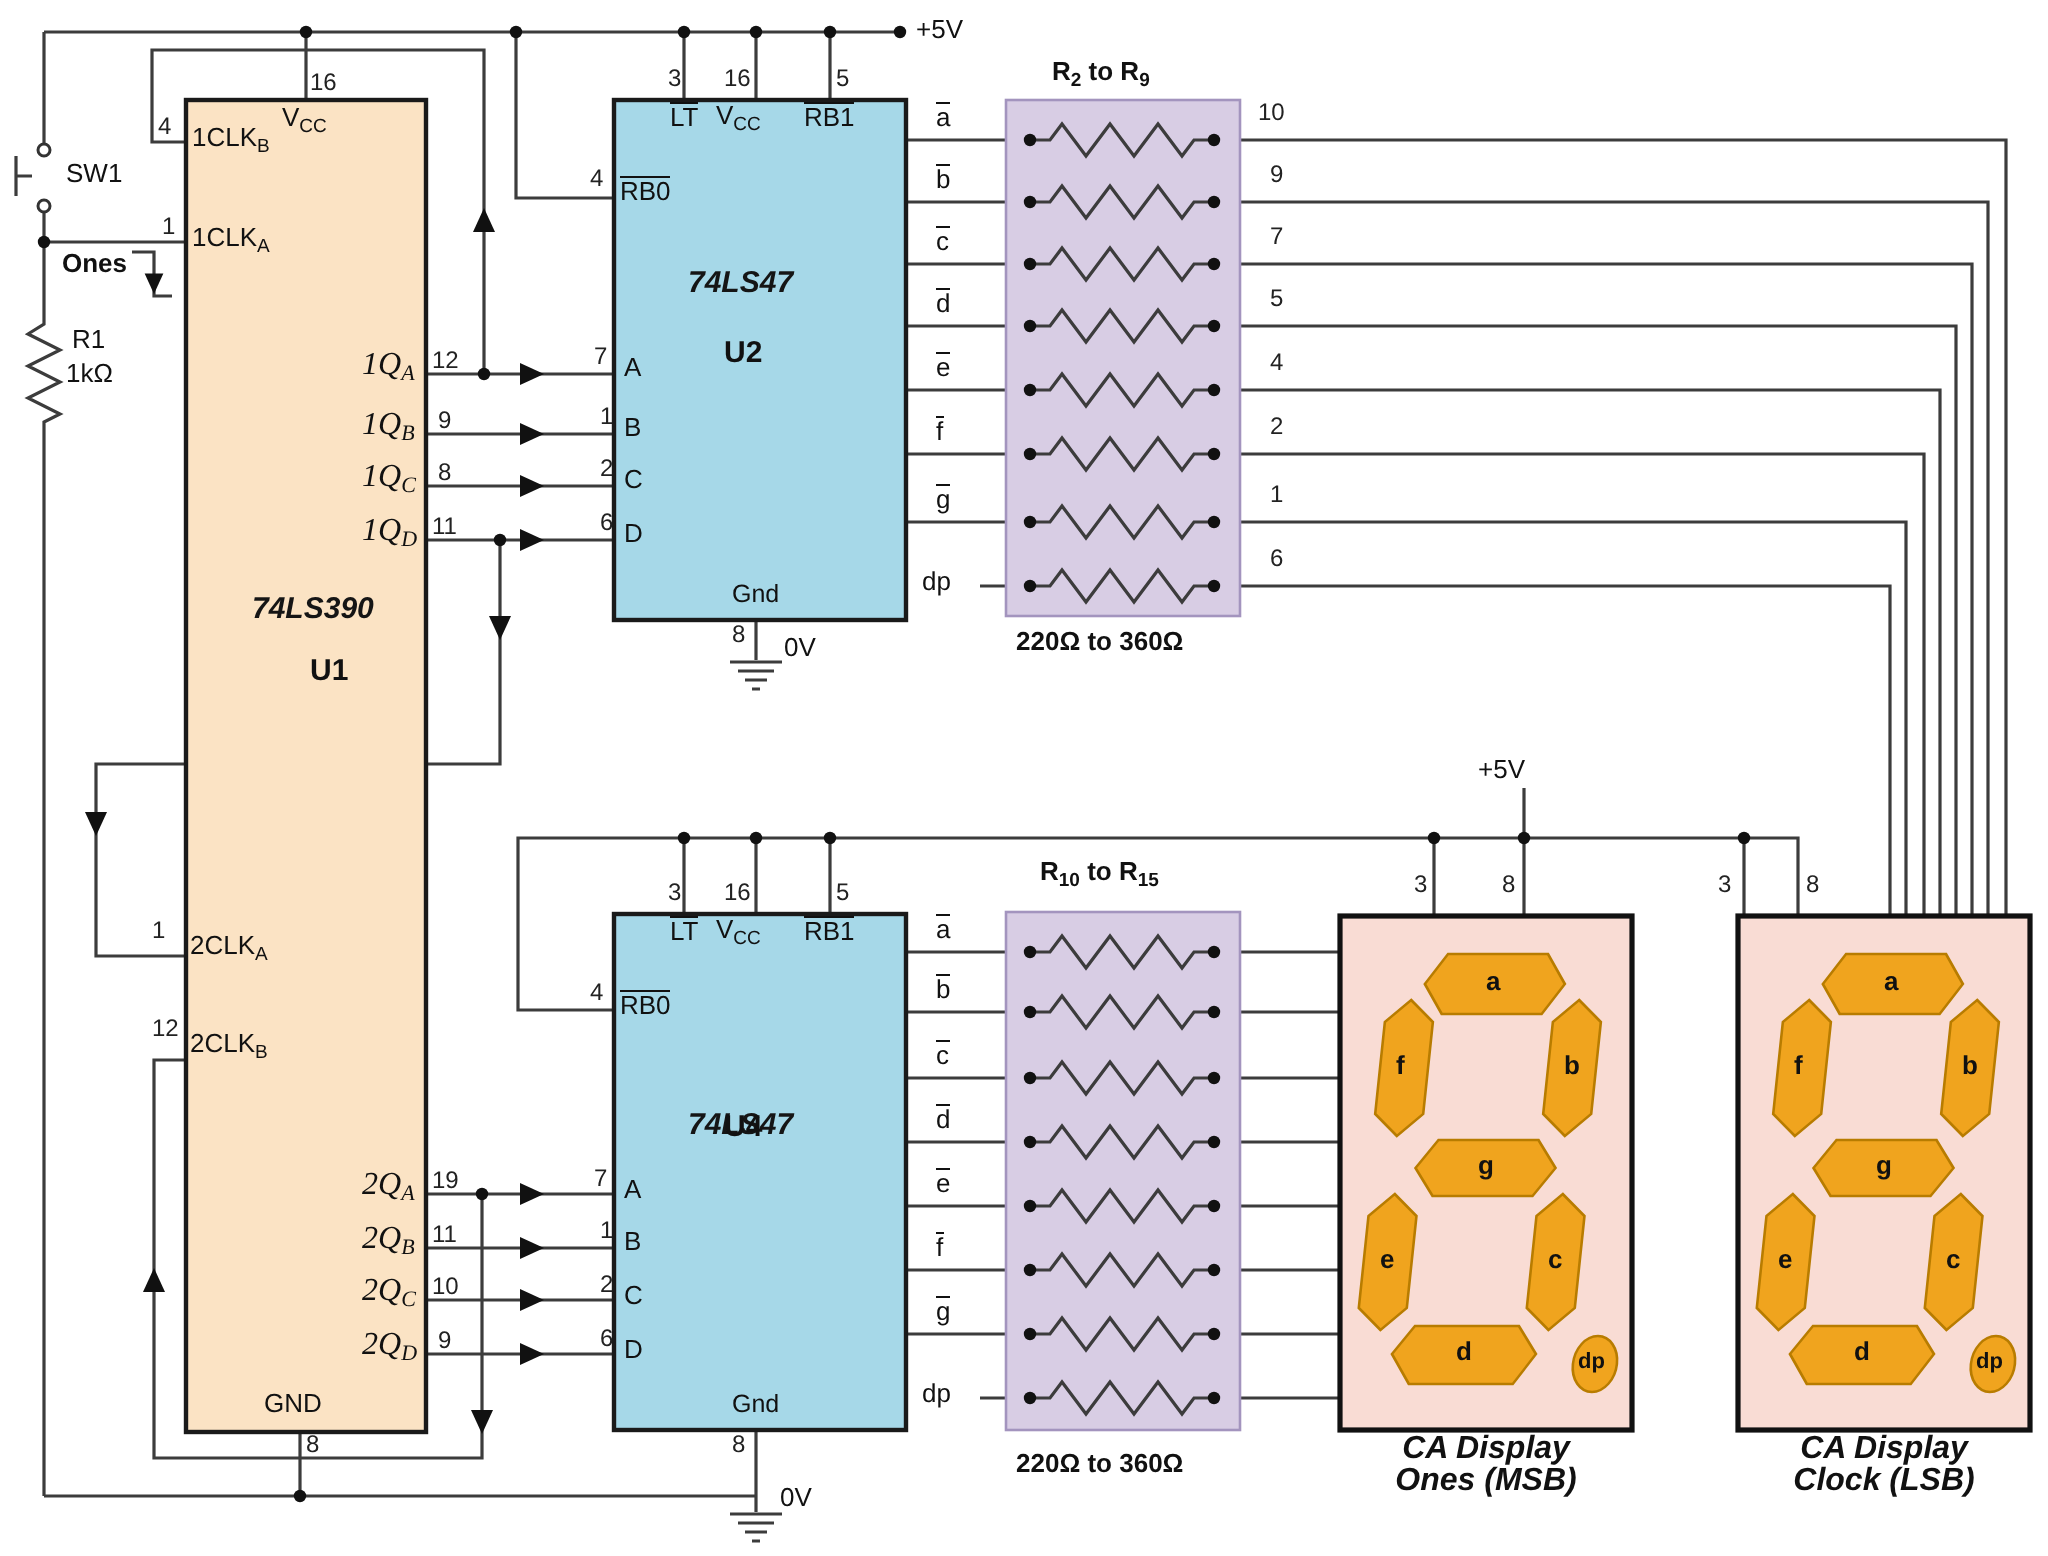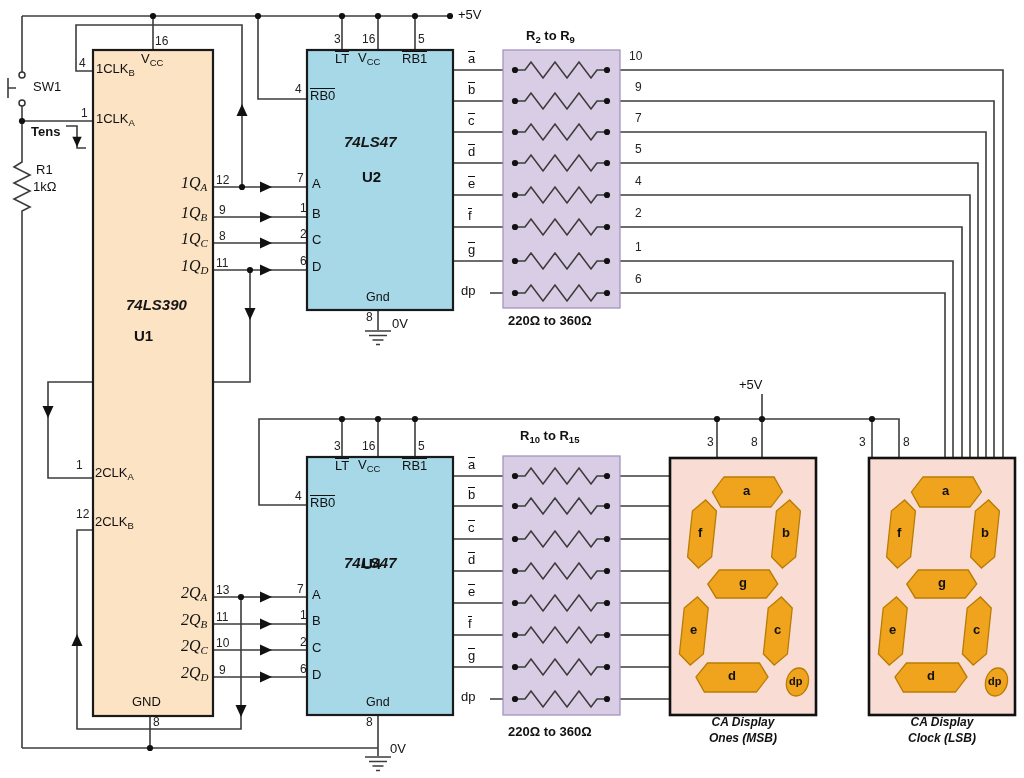--- a/index.html
+++ b/index.html
@@ -12,21 +12,21 @@
   .b{font-weight:bold;}
   .bi{font-weight:bold;font-style:italic;font-size:15px;color:#151515;}
   .rf{font-weight:bold;font-size:15px;}
   .qn{font-family:"Liberation Serif",serif;font-style:italic;font-size:16px;}
   .qs{font-family:"Liberation Serif",serif;font-style:italic;font-size:11px;vertical-align:-3px;}
   .sb{font-size:9.5px;vertical-align:-3px;}
   .ov{display:inline-block;border-top:1.4px solid #111;line-height:1.05;}
   .gnd{font-size:12.5px;}
   .segl{font-weight:bold;font-size:13px;color:#111;}
   .dpl{font-weight:bold;font-size:11px;color:#111;}
-  .cap{width:146px;text-align:center;font-weight:bold;font-style:italic;font-size:12px;}
+  .cap{width:146px;text-align:center;font-weight:bold;font-style:italic;font-size:16px;}
   .w{stroke:var(--wire,#3c3c3c);stroke-width:1.6;fill:none;}
   .chip{stroke:var(--chip-stroke,#1a1a1a);stroke-width:2.2;}
   .net{fill:var(--network-fill,#d8cde4);stroke:var(--network-stroke,#a394be);stroke-width:1.3;}
   .disp{fill:var(--display-fill,#f9dcd4);stroke:#111;stroke-width:2.6;}
   .seg polygon,.seg ellipse{fill:var(--segment-fill,#f0a41e);stroke:var(--segment-stroke,#b87c00);stroke-width:1.3;}
   .sw{fill:#fff;stroke:#333;stroke-width:1.5;}
 </style>
 </head>
 <body>
 
@@ -185,46 +185,46 @@
         <circle cx="607" cy="667" r="3.1" fill="#111"></circle>
         <circle cx="515" cy="699" r="3.1" fill="#111"></circle>
         <circle cx="607" cy="699" r="3.1" fill="#111"></circle>
       </g>
 </svg>
 
 <div class="labels">
 
   <span class="lb" style="left:458px;top:8px">+5V</span>
   <span class="lb" style="left:33px;top:80px">SW1</span>
-  <span class="lb b" style="left:31px;top:125px">Tens</span>
+  <span class="lb b" style="left:31px;top:125px">Ones</span>
   <span class="lb" style="left:36px;top:163px">R1</span>
   <span class="lb" style="left:33px;top:180px">1kΩ</span>
 
   <span class="lb pin" style="left:79px;top:57px">4</span>
   <span class="lb" style="left:96px;top:62px"><span>1CLK</span><span class="sb">B</span></span>
   <span class="lb pin" style="left:155px;top:35px">16</span>
   <span class="lb" style="left:141px;top:52px"><span>V</span><span class="sb">CC</span></span>
   <span class="lb pin" style="left:81px;top:107px">1</span>
   <span class="lb" style="left:96px;top:112px"><span>1CLK</span><span class="sb">A</span></span>
   <span class="lb qn" style="left:181px;top:174px"><span>1Q</span><span class="qs">A</span></span>
   <span class="lb pin" style="left:216px;top:174px">12</span>
   <span class="lb qn" style="left:181px;top:204px"><span>1Q</span><span class="qs">B</span></span>
   <span class="lb pin" style="left:219px;top:204px">9</span>
   <span class="lb qn" style="left:181px;top:230px"><span>1Q</span><span class="qs">C</span></span>
   <span class="lb pin" style="left:219px;top:230px">8</span>
   <span class="lb qn" style="left:181px;top:257px"><span>1Q</span><span class="qs">D</span></span>
   <span class="lb pin" style="left:216px;top:257px">11</span>
   <span class="lb bi" style="left:126px;top:297px">74LS390</span>
-  <span class="lb rf" style="left:134px;top:328px">U1</span>
+  <span class="lb rf" style="left:155px;top:328px">U1</span>
   <span class="lb pin" style="left:76px;top:459px">1</span>
   <span class="lb" style="left:95px;top:466px"><span>2CLK</span><span class="sb">A</span></span>
   <span class="lb pin" style="left:76px;top:508px">12</span>
   <span class="lb" style="left:95px;top:515px"><span>2CLK</span><span class="sb">B</span></span>
   <span class="lb qn" style="left:181px;top:584px"><span>2Q</span><span class="qs">A</span></span>
-  <span class="lb pin" style="left:216px;top:584px">13</span>
+  <span class="lb pin" style="left:216px;top:584px">19</span>
   <span class="lb qn" style="left:181px;top:611px"><span>2Q</span><span class="qs">B</span></span>
   <span class="lb pin" style="left:216px;top:611px">11</span>
   <span class="lb qn" style="left:181px;top:637px"><span>2Q</span><span class="qs">C</span></span>
   <span class="lb pin" style="left:216px;top:637px">10</span>
   <span class="lb qn" style="left:181px;top:664px"><span>2Q</span><span class="qs">D</span></span>
   <span class="lb pin" style="left:219px;top:664px">9</span>
   <span class="lb" style="left:132px;top:695px">GND</span>
   <span class="lb pin" style="left:153px;top:716px">8</span>
 
   <span class="lb pin" style="left:334px;top:33px">3</span>

